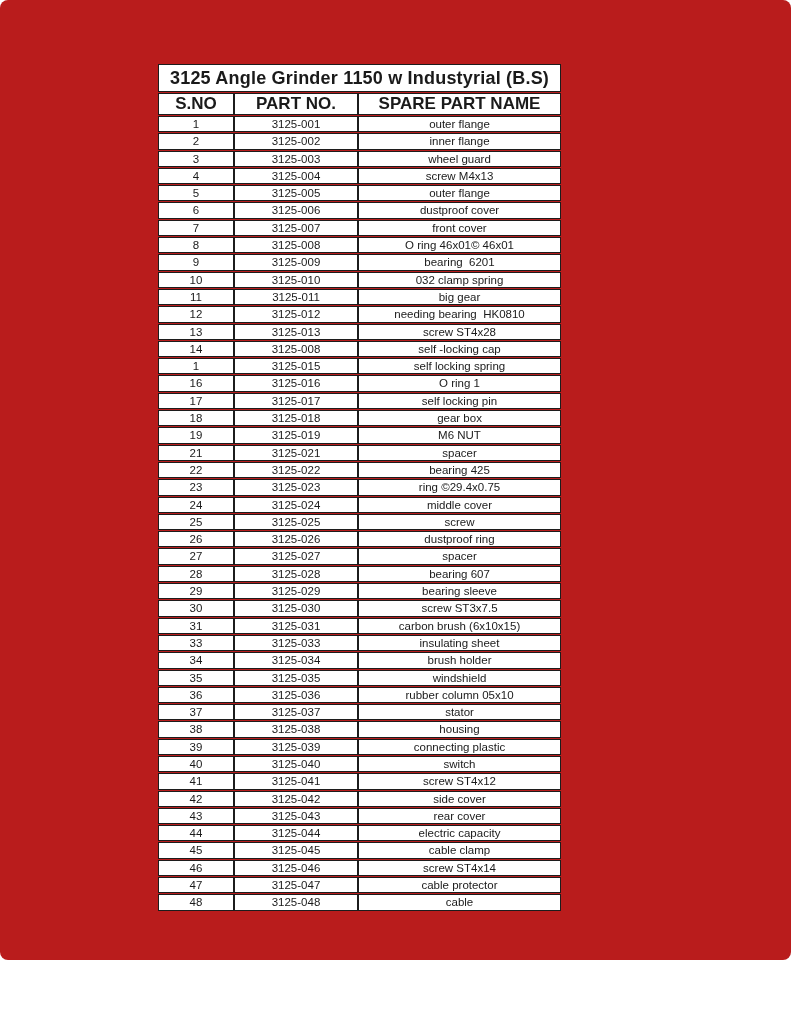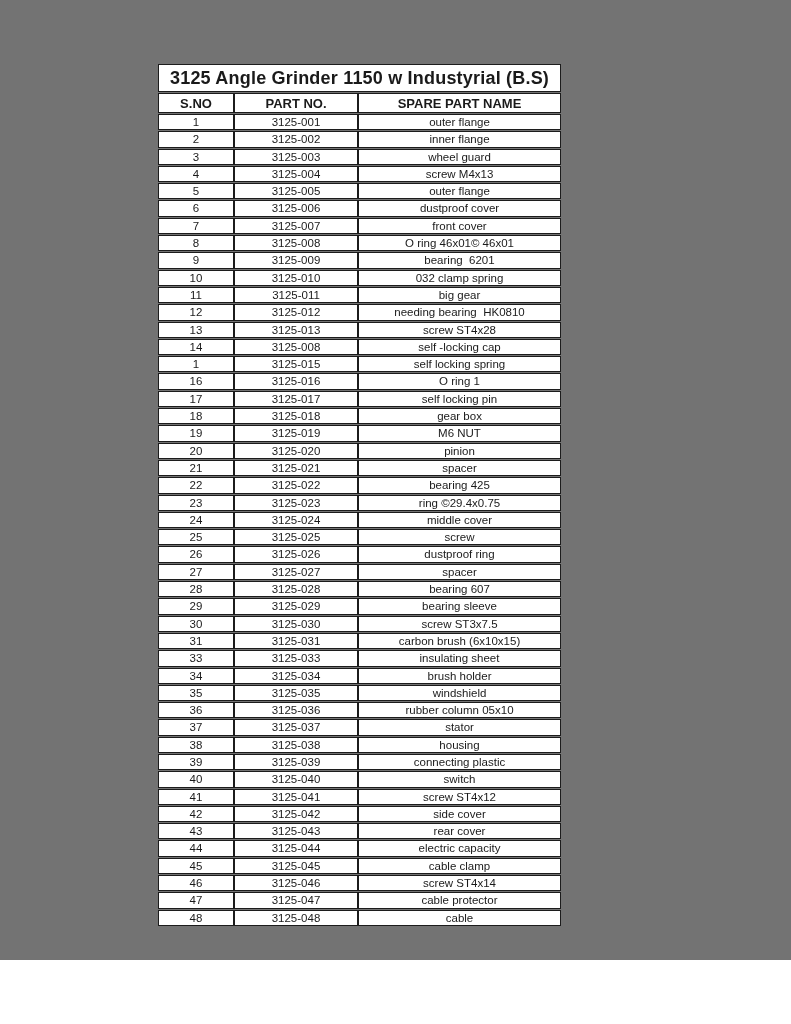--- a/index.html
+++ b/index.html
@@ -6,22 +6,23 @@
     margin: 0;
     padding: 0;
     background: #ffffff;
     font-family: "Liberation Sans", sans-serif;
     color: #1a1a1a;
   }
   .page {
     position: relative;
     width: 791px;
     height: 960px;
-    background: #737373;
+    background: #b91c1c;
     overflow: hidden;
+    border-radius: 8px;
   }
   table.parts-table {
     position: absolute;
     left: 158px;
     top: 63px;
     width: 403px;
     table-layout: fixed;
     border-collapse: separate;
     border-spacing: 0 1px;
   }
@@ -39,21 +40,21 @@
     overflow: hidden;
   }
   .title-cell {
     height: 26px;
     font-size: 18px;
     font-weight: bold;
     letter-spacing: 0.2px;
   }
   .header-row th {
     height: 18px;
-    font-size: 13px;
+    font-size: 17px;
     font-weight: bold;
   }
   .data-row td {
     height: 14.3px;
     font-size: 11.5px;
     line-height: 14.3px;
   }
 </style>
 </head>
 <body>
@@ -183,25 +184,20 @@
     <td>3125-018</td>
     <td>gear box</td>
   </tr>
 
   <tr class="data-row">
     <td>19</td>
     <td>3125-019</td>
     <td>M6 NUT</td>
   </tr>
 
-  <tr class="data-row">
-    <td>20</td>
-    <td>3125-020</td>
-    <td>pinion</td>
-  </tr>
 
   <tr class="data-row">
     <td>21</td>
     <td>3125-021</td>
     <td>spacer</td>
   </tr>
 
   <tr class="data-row">
     <td>22</td>
     <td>3125-022</td>

